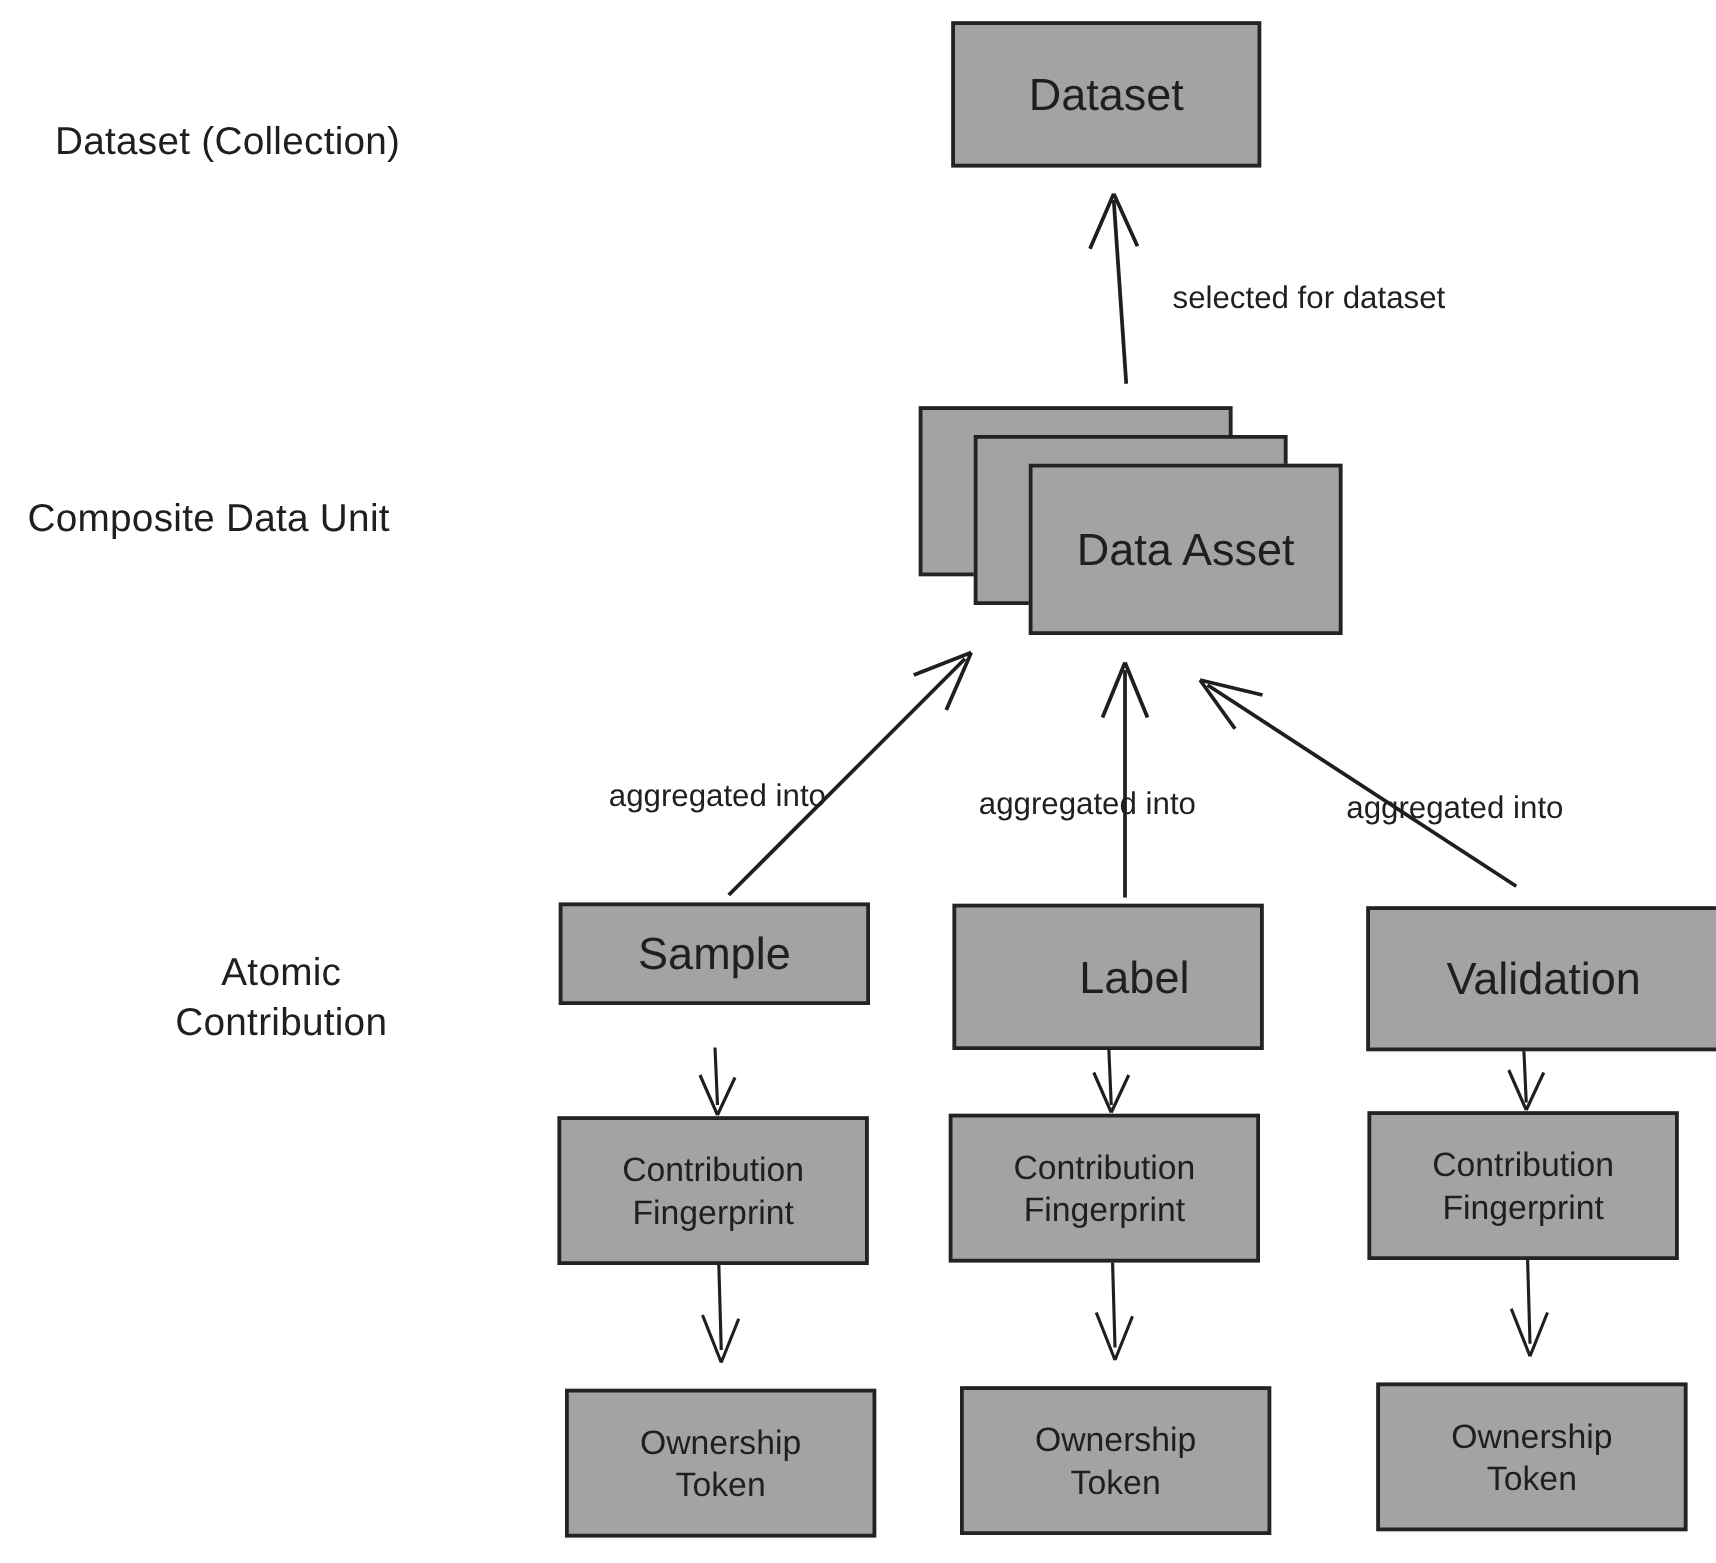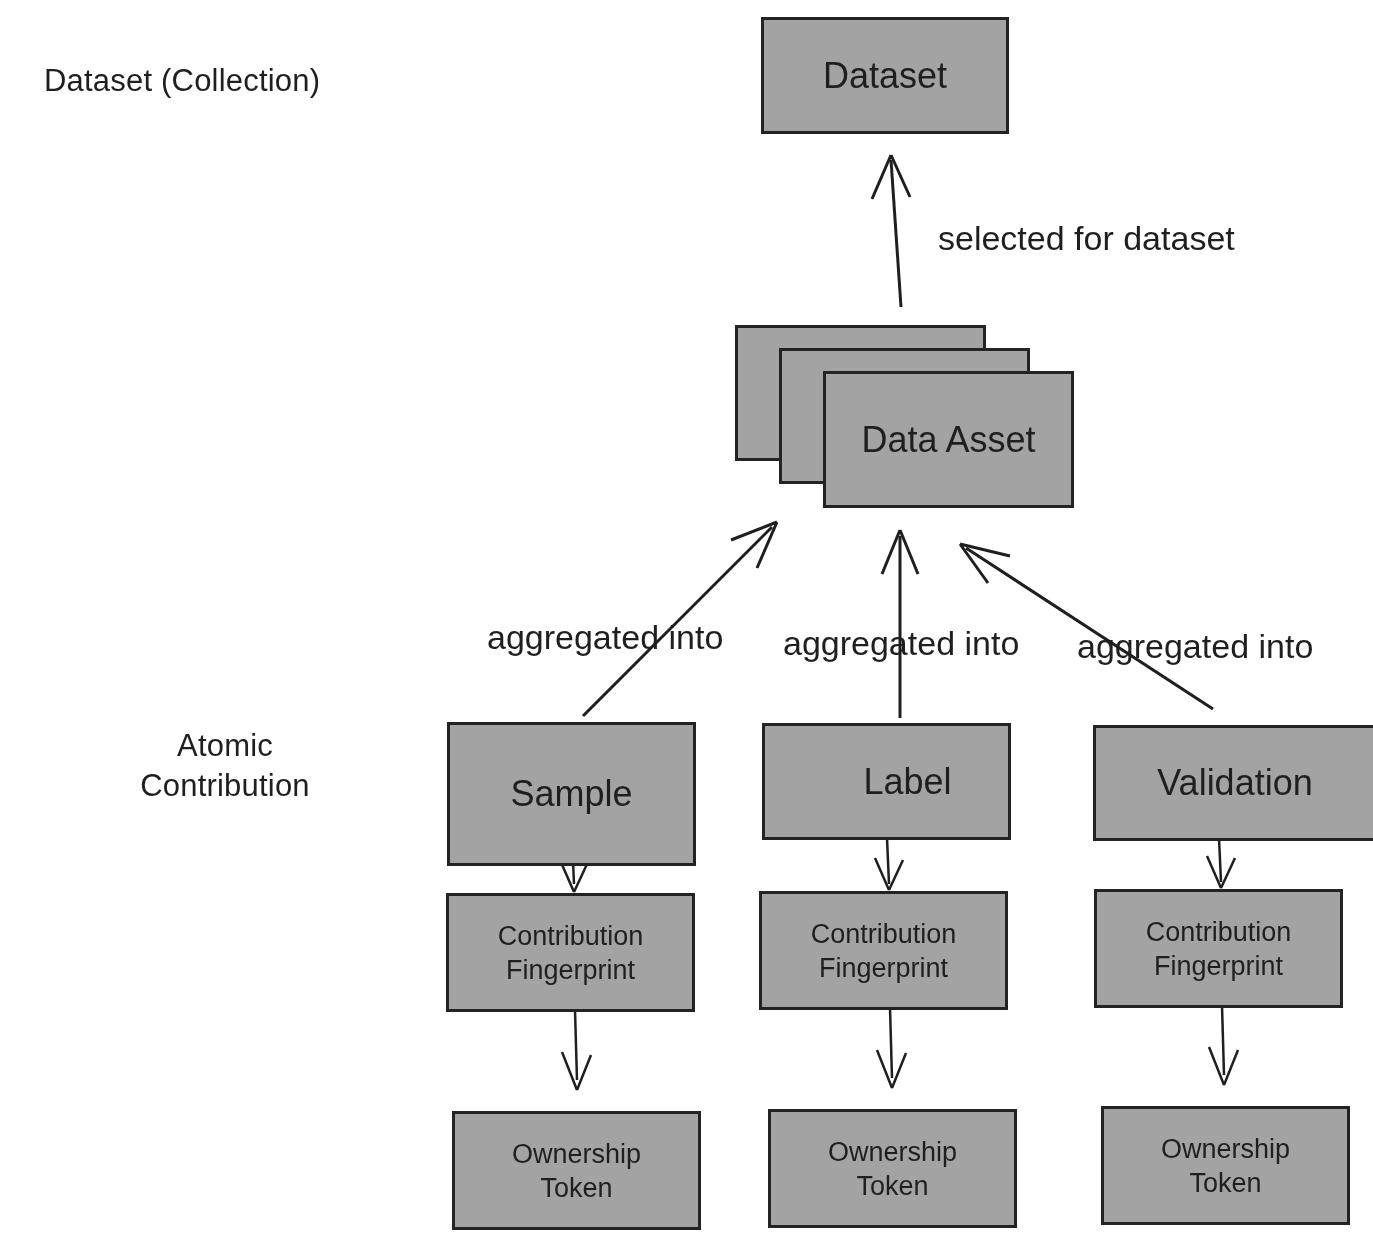--- a/index.html
+++ b/index.html
@@ -18,20 +18,21 @@
     background: #ffffff;
     overflow: hidden;
   }
   .row-label {
     position: absolute;
     font-size: 31px;
     line-height: 40px;
     color: #1f1f1f;
     white-space: pre;
     letter-spacing: 0.2px;
+    margin-top: 32px;
   }
   .row-label.centered {
     text-align: center;
     white-space: normal;
   }
   .node {
     position: absolute;
     box-sizing: border-box;
     border: 3.5px solid #232323;
     background: #a3a3a3;
@@ -53,21 +54,21 @@
     z-index: 1;
   }
   .stack-mid {
     z-index: 2;
   }
   .stack-front {
     z-index: 3;
   }
   .edge-label {
     position: absolute;
-    font-size: 34px;
+    font-size: 25px;
     line-height: 30px;
     color: #1f1f1f;
     white-space: pre;
     z-index: 5;
   }
   svg.arrows {
     position: absolute;
     left: 0;
     top: 0;
     width: 1373px;
@@ -80,20 +81,21 @@
     fill: none;
   }
 </style>
 </head>
 <body>
 
 <div id="canvas">
 
   <div class="row-label" style="left:44px; top:61px;">Dataset (Collection)</div>
 
+  <div class="row-label" style="left:22px; top:363px;">Composite Data Unit</div>
 
   <div class="row-label centered" style="left:80px; top:726px; width:290px;">
     <div>Atomic</div>
     <div>Contribution</div>
   </div>
 
   <svg class="arrows" viewBox="0 0 1373 1250">
 
     <g>
       <line x1="901" y1="307" x2="891" y2="160" stroke-width="3"></line>
@@ -153,21 +155,21 @@
   <div class="node big stack-front" style="left:823px; top:371px; width:251px; height:137px;text-align:center;">Data Asset</div>
 
   <div class="edge-label" style="left:938px; top:223px;">selected for dataset</div>
 
   <div class="edge-label" style="left:487px; top:622px;">aggregated into</div>
 
   <div class="edge-label" style="left:783px; top:628px;">aggregated into</div>
 
   <div class="edge-label" style="left:1077px; top:631px;">aggregated into</div>
 
-  <div class="node big" style="left:447px; top:722px; width:249px; height:144px;">Sample</div>
+  <div class="node big" style="left:447px; top:722px; width:249px; height:82px;">Sample</div>
 
   <div class="node small" style="left:446px; top:893px; width:249px; height:119px;">
     <div>
       <div>Contribution</div>
       <div>Fingerprint</div>
     </div>
   </div>
 
   <div class="node small" style="left:452px; top:1111px; width:249px; height:119px;">
     <div>

